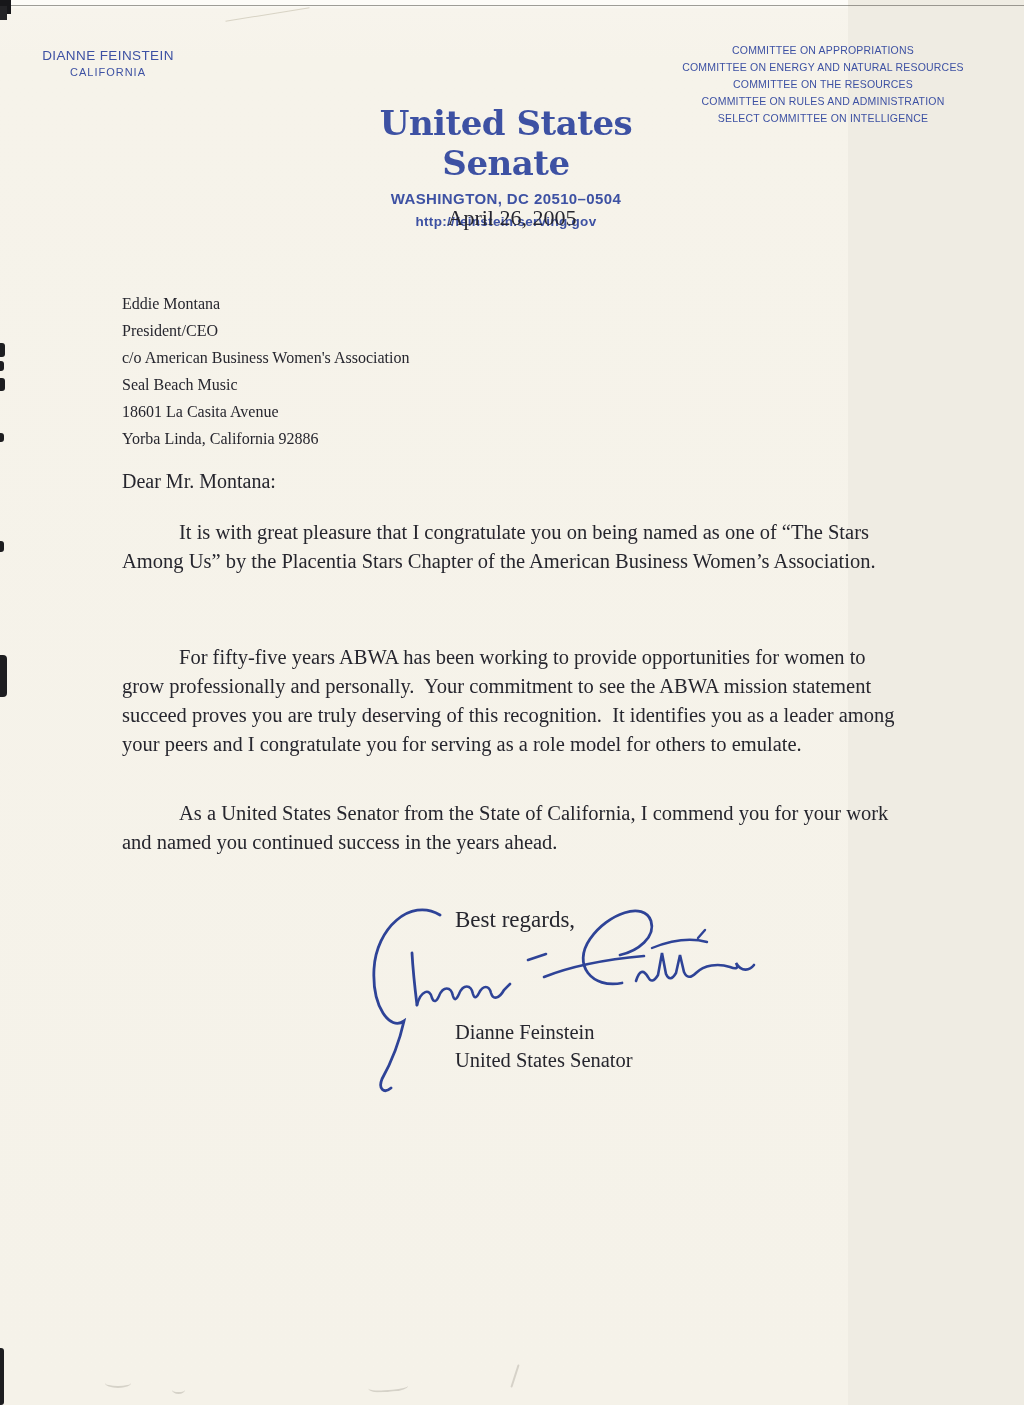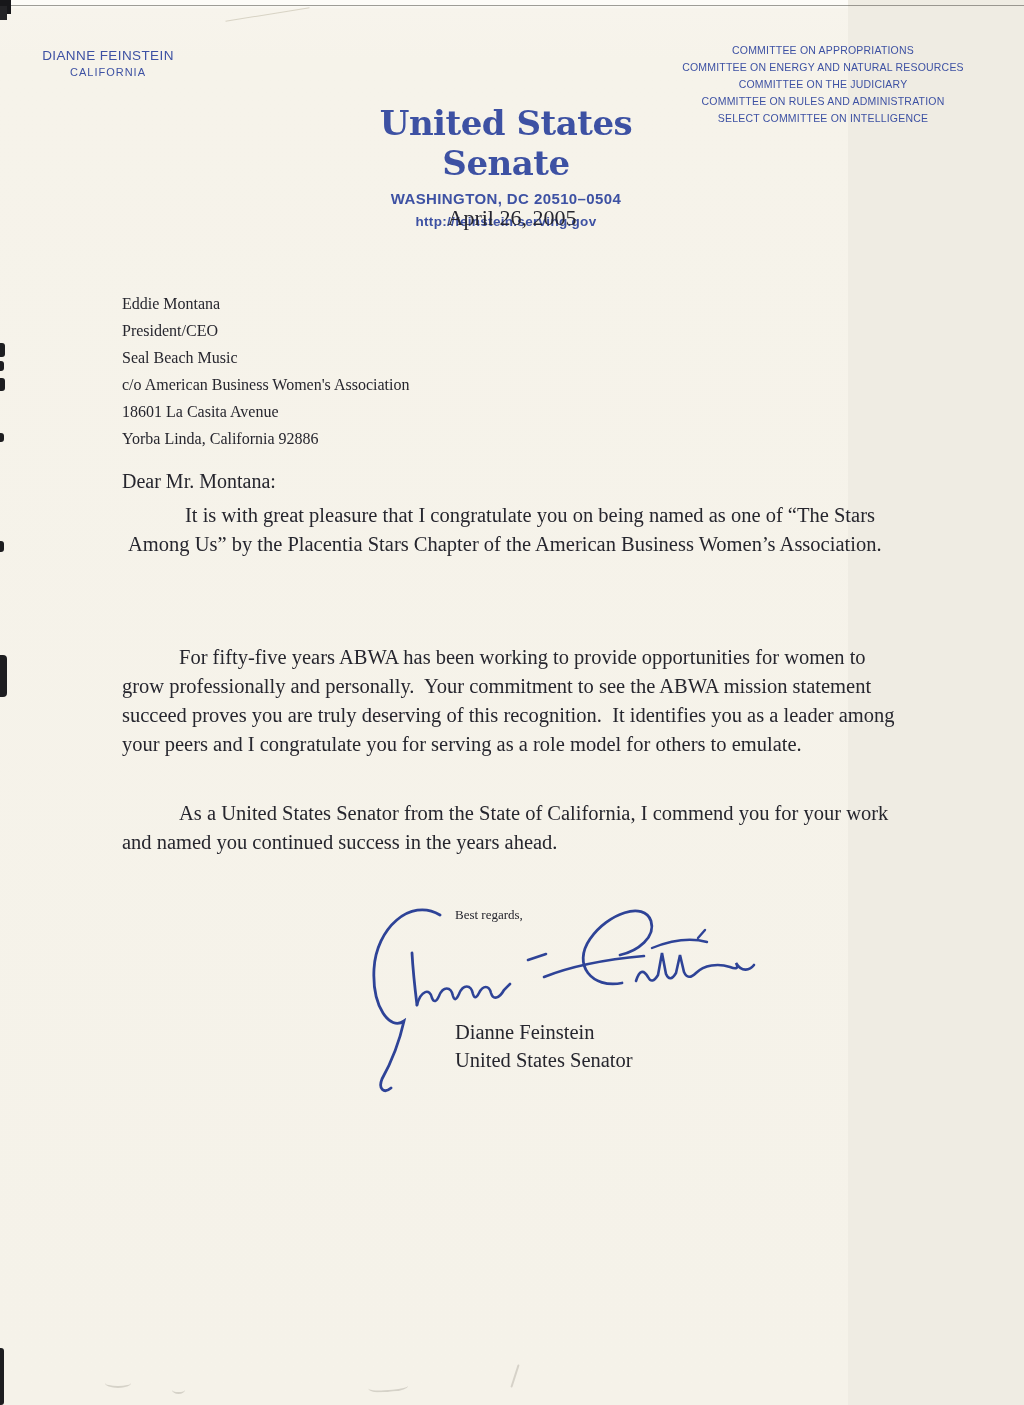--- a/index.html
+++ b/index.html
@@ -42,26 +42,26 @@
   .letterhead{position:absolute;left:345px;top:103px;width:322px;text-align:center;color:#3d51a3;}
   .lh-title{font-family:"DejaVu Serif",serif;font-weight:bold;font-size:34px;letter-spacing:-.5px;line-height:40px;}
   .lh-addr{font-family:"Liberation Sans",sans-serif;font-weight:bold;font-size:15px;letter-spacing:.4px;margin-top:7px;}
   .lh-url{font-family:"Liberation Sans",sans-serif;font-weight:bold;font-size:13.5px;letter-spacing:.3px;margin-top:7px;}
 
   
   .date{position:absolute;left:0;top:205px;width:1024px;text-align:center;font-size:22px;color:#26262e;}
   .recipient{position:absolute;left:122px;top:290px;font-size:16px;line-height:27px;color:#26262e;}
   .salutation{position:absolute;left:122px;top:470px;font-size:20px;color:#26262e;}
   .para{position:absolute;left:122px;width:778px;font-size:20.5px;line-height:29px;color:#26262e;text-indent:57px;white-space:pre-wrap;}
-  .para1{top:501px;margin-left:6px;}
+  .para1{top:518px;}
   .para2{top:643px;}
   .para3{top:799px;}
 
   
-  .valediction{position:absolute;left:455px;top:907px;font-size:13px;color:#26262e;}
+  .valediction{position:absolute;left:455px;top:907px;font-size:23px;color:#26262e;}
   .signer{position:absolute;left:455px;top:1018px;font-size:20.5px;line-height:28px;color:#26262e;}
   .signature-svg{position:absolute;left:360px;top:893px;width:400px;height:210px;}
 </style>
 </head>
 <body>
 
 <div class="paper">
 
   <div class="scanline-top"></div>
   <div class="corner-mark"></div>
@@ -80,38 +80,38 @@
   <div class="pencil p4"></div>
 
   <div class="sender">
     <div class="sender-name">DIANNE FEINSTEIN</div>
     <div class="sender-state">CALIFORNIA</div>
   </div>
 
   <div class="committees">
     <div>COMMITTEE ON APPROPRIATIONS</div>
     <div>COMMITTEE ON ENERGY AND NATURAL RESOURCES</div>
-    <div>COMMITTEE ON THE JUDICIARY</div>
+    <div>COMMITTEE ON THE RESOURCES</div>
     <div>COMMITTEE ON RULES AND ADMINISTRATION</div>
     <div>SELECT COMMITTEE ON INTELLIGENCE</div>
   </div>
 
   <div class="letterhead">
     <div class="lh-title">United States Senate</div>
     <div class="lh-addr">WASHINGTON, DC 20510–0504</div>
     <div class="lh-url">http://feinstein.serving.gov</div>
   </div>
 
   <div class="date">April 26, 2005</div>
 
   <div class="recipient">
     <div>Eddie Montana</div>
     <div>President/CEO</div>
+    <div>c/o American Business Women's Association</div>
     <div>Seal Beach Music</div>
-    <div>c/o American Business Women's Association</div>
     <div>18601 La Casita Avenue</div>
     <div>Yorba Linda, California  92886</div>
   </div>
 
   <div class="salutation">Dear Mr. Montana:</div>
 
   <div class="para para1">It is with great pleasure that I congratulate you on being named as one of “The Stars Among Us” by the Placentia Stars Chapter of the American Business Women’s Association.</div>
   <div class="para para2">For fifty-five years ABWA has been working to provide opportunities for women to grow professionally and personally.  Your commitment to see the ABWA mission statement succeed proves you are truly deserving of this recognition.  It identifies you as a leader among your peers and I congratulate you for serving as a role model for others to emulate.</div>
   <div class="para para3">As a United States Senator from the State of California, I commend you for your work and named you continued success in the years ahead.</div>
 

